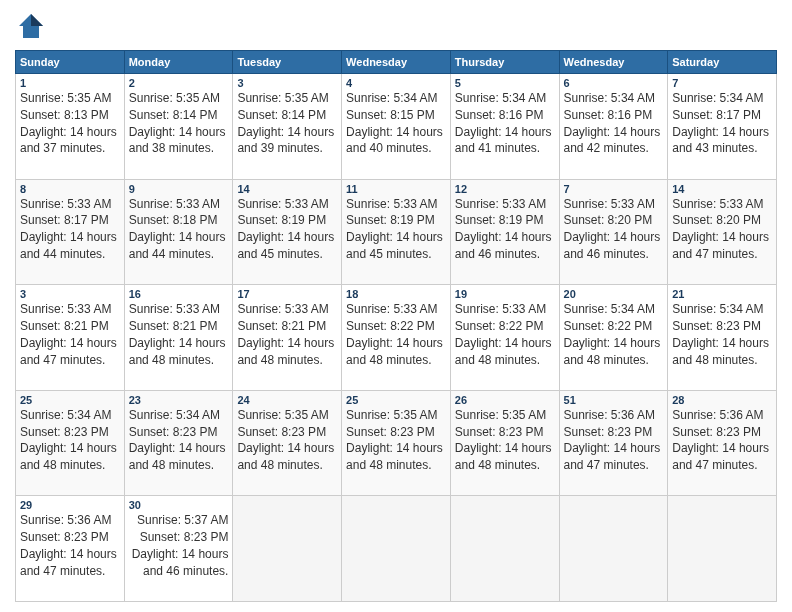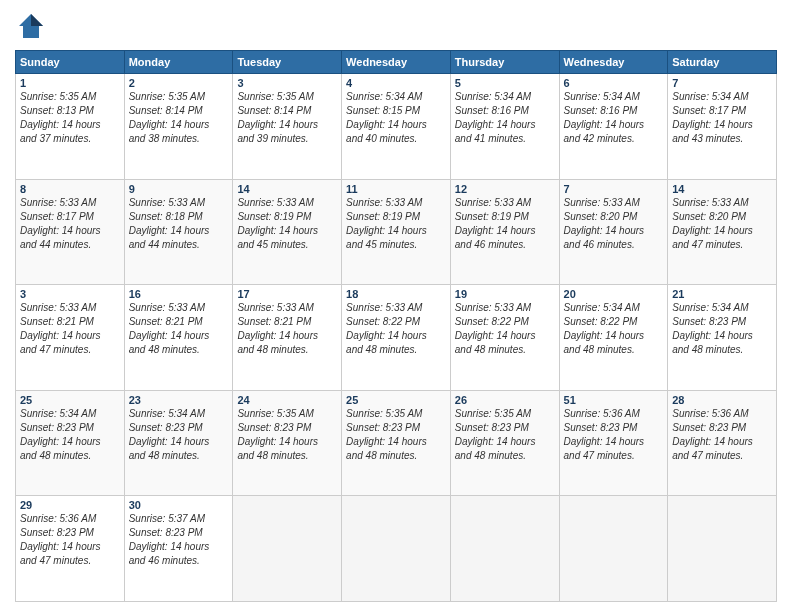--- a/index.html
+++ b/index.html
@@ -84,24 +84,23 @@
       background: #f9f9f9;
     }
     .day-num {
       font-size: 11px;
       font-weight: bold;
       color: #1a3a5c;
       display: block;
       margin-bottom: 1px;
     }
     .day-info {
-      font-size: 10px;
+      font-size: 12px;
       color: #333;
       line-height: 1.4;
-      font-style: italic;
     }
   </style>
 </head>
 <body>
 
 <div class="page">
   <div class="header">
     <div class="logo">
       <svg class="logo-icon" viewBox="0 0 40 40">
         <polygon points="20,5 35,20 30,20 30,35 10,35 10,20 5,20" fill="#2e6da4"></polygon>
@@ -338,21 +337,21 @@
         <tr>
           <td>
             <span class="day-num">29</span>
             <div class="day-info" style="white-space: pre-line;">Sunrise: 5:36 AM
 Sunset: 8:23 PM
 Daylight: 14 hours
 and 47 minutes.</div>
           </td>
           <td>
             <span class="day-num">30</span>
-            <div class="day-info" style="white-space: pre-line;">Sunrise: 5:37 AM
+            <div class="day-info" style="white-space: pre-line; text-align: right;">Sunrise: 5:37 AM
 Sunset: 8:23 PM
 Daylight: 14 hours
 and 46 minutes.</div>
           </td>
           <td class="empty"></td>
           <td class="empty"></td>
           <td class="empty"></td>
           <td class="empty"></td>
           <td class="empty"></td>
         </tr>

